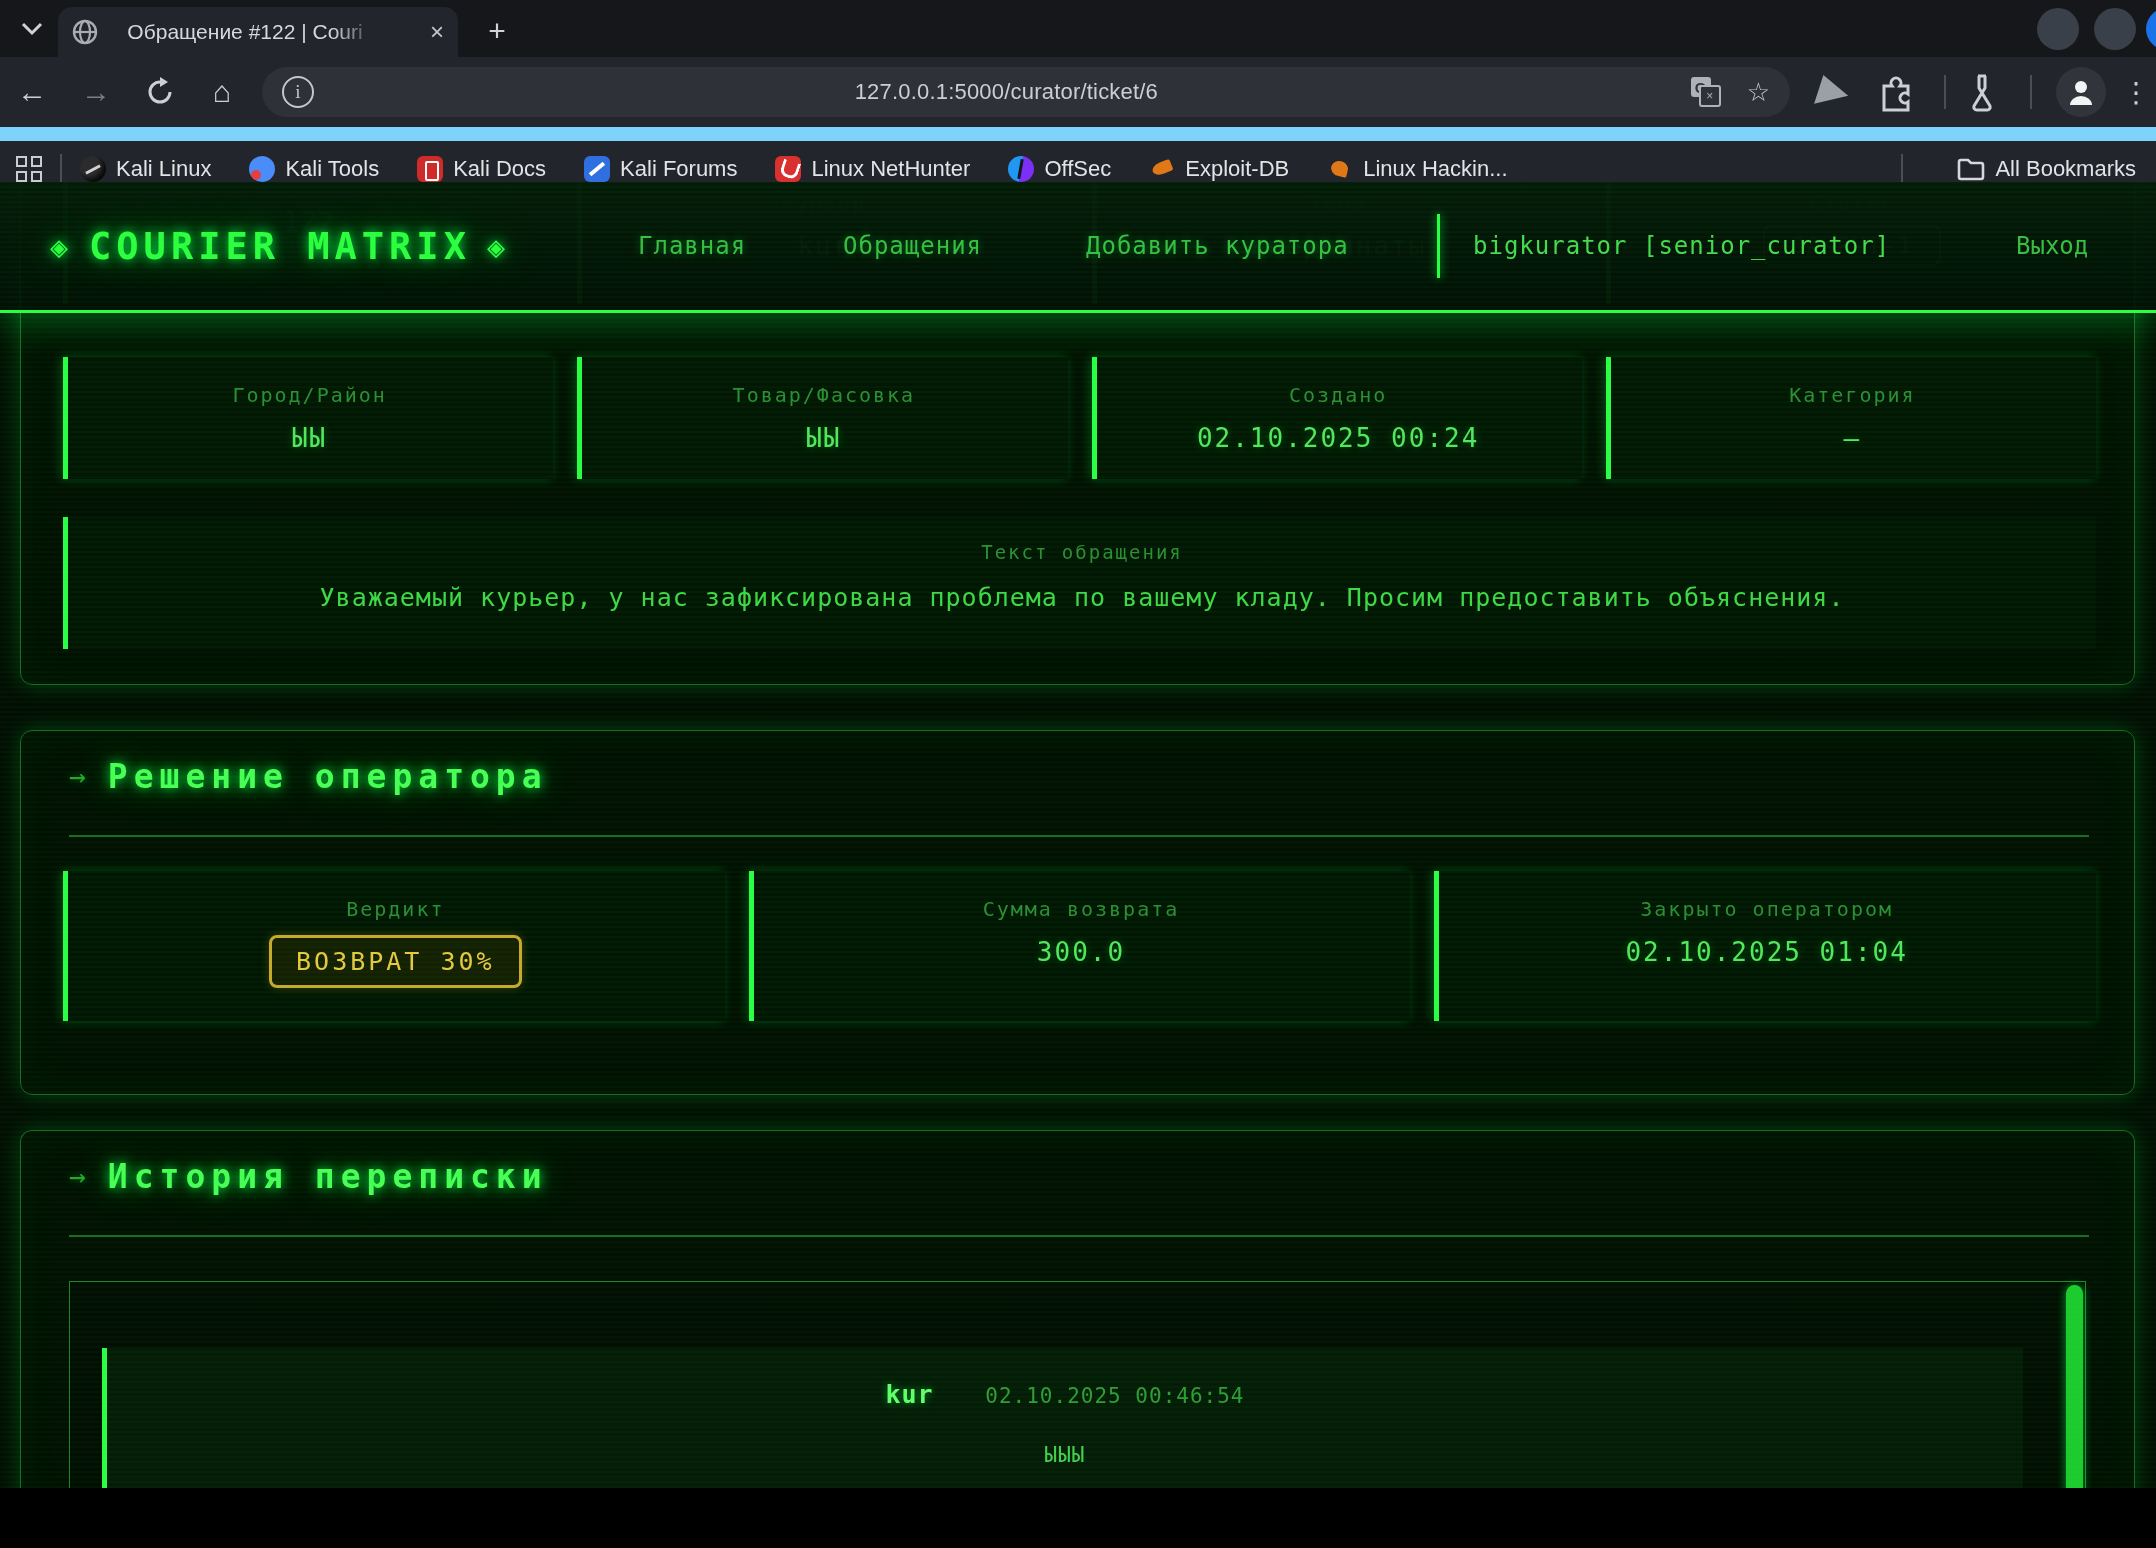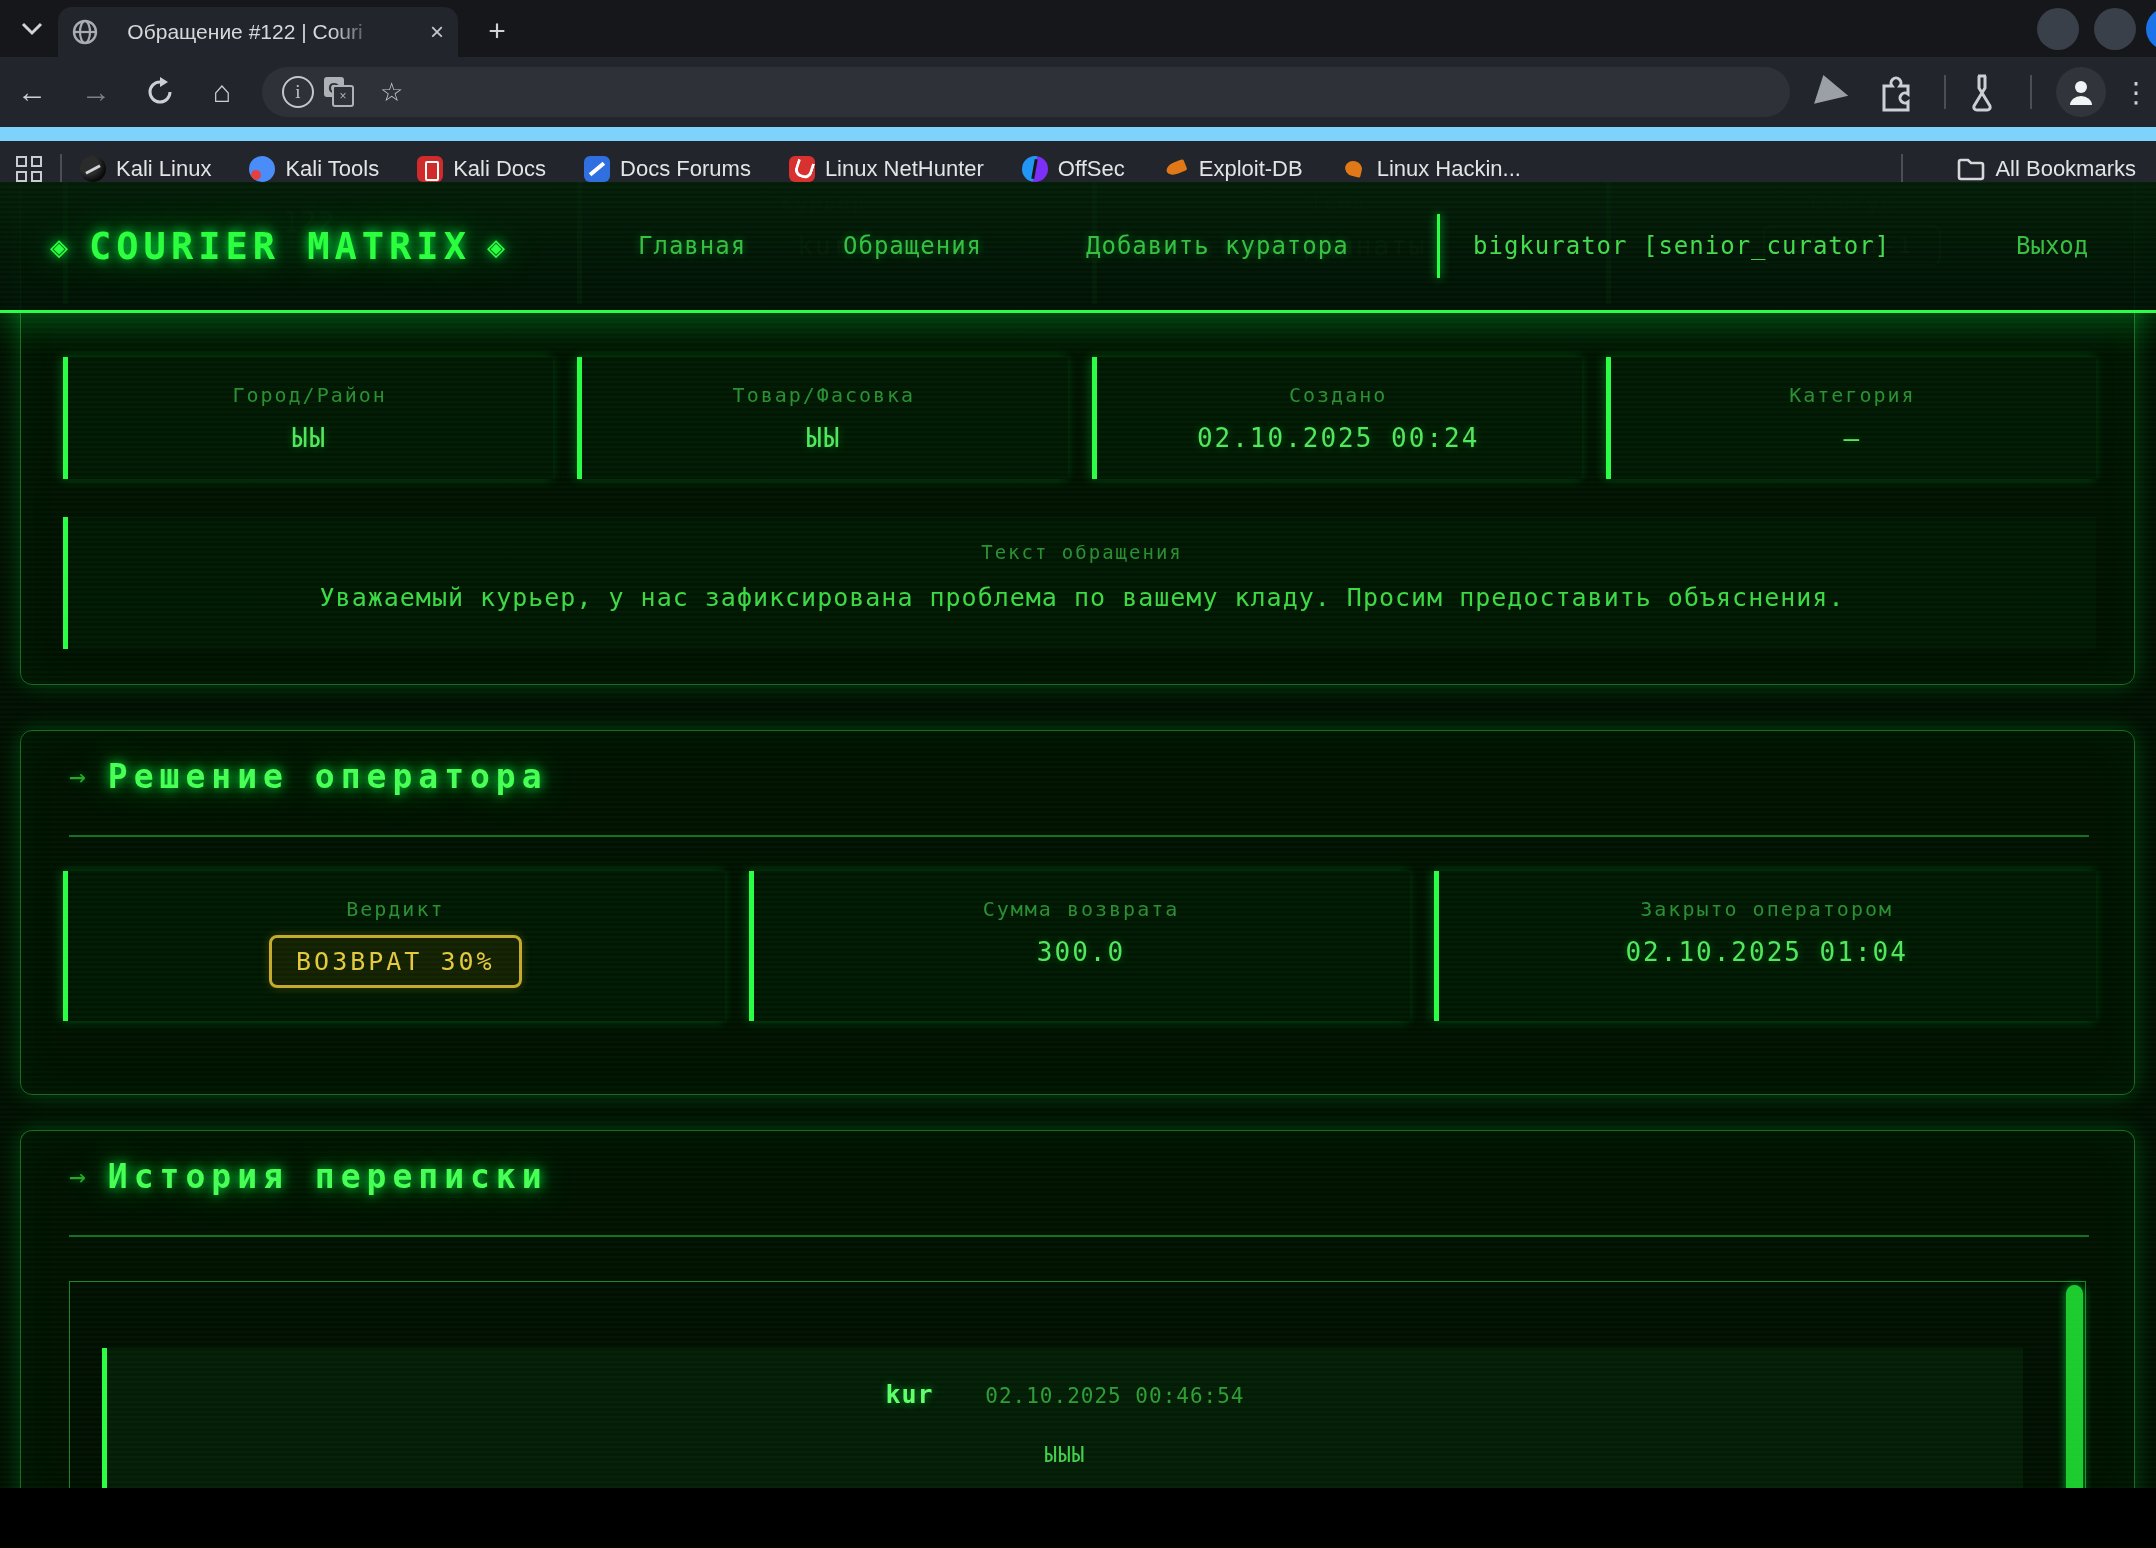--- a/index.html
+++ b/index.html
@@ -173,20 +173,21 @@
     <div class="navico" style="left:136px;">
       <svg width="30" height="30" viewBox="0 0 30 30">
         <path d="M25 15 A10 10 0 1 1 15 5" fill="none" stroke="#ccd0d4" stroke-width="3"></path>
         <polygon points="15,0 15,10 23,5" fill="#ccd0d4"></polygon>
       </svg>
     </div>
     <div class="navico" style="left:198px;">⌂</div>
 
     <div class="urlpill">
       <span class="info-circ">i</span>
+      <span class="url">127.0.0.1:5000/curator/ticket/6</span>
       <span class="translate">
         <span class="sq1">G</span>
         <span class="sq2">×</span>
       </span>
       <span class="pill-ico">☆</span>
     </div>
 
     <div class="plane"></div>
     <svg class="tool-svg" style="left:1876px;" viewBox="0 0 40 40">
       <path d="M8 14 h8 a5 5 0 1 1 8 0 h8 v8 a5 5 0 1 0 0 8 v8 h-24 z" fill="none" stroke="#ccd0d4" stroke-width="3"></path>
@@ -220,21 +221,21 @@
     <div class="bm">
       <span class="fav kali-tools"></span>
       <span class="lbl">Kali Tools</span>
     </div>
     <div class="bm">
       <span class="fav kali-docs"></span>
       <span class="lbl">Kali Docs</span>
     </div>
     <div class="bm">
       <span class="fav kali-forums"></span>
-      <span class="lbl">Docs Forums</span>
+      <span class="lbl">Kali Forums</span>
     </div>
     <div class="bm">
       <span class="fav kali-nethunter"></span>
       <span class="lbl">Linux NetHunter</span>
     </div>
     <div class="bm">
       <span class="fav offsec"></span>
       <span class="lbl">OffSec</span>
     </div>
     <div class="bm">

